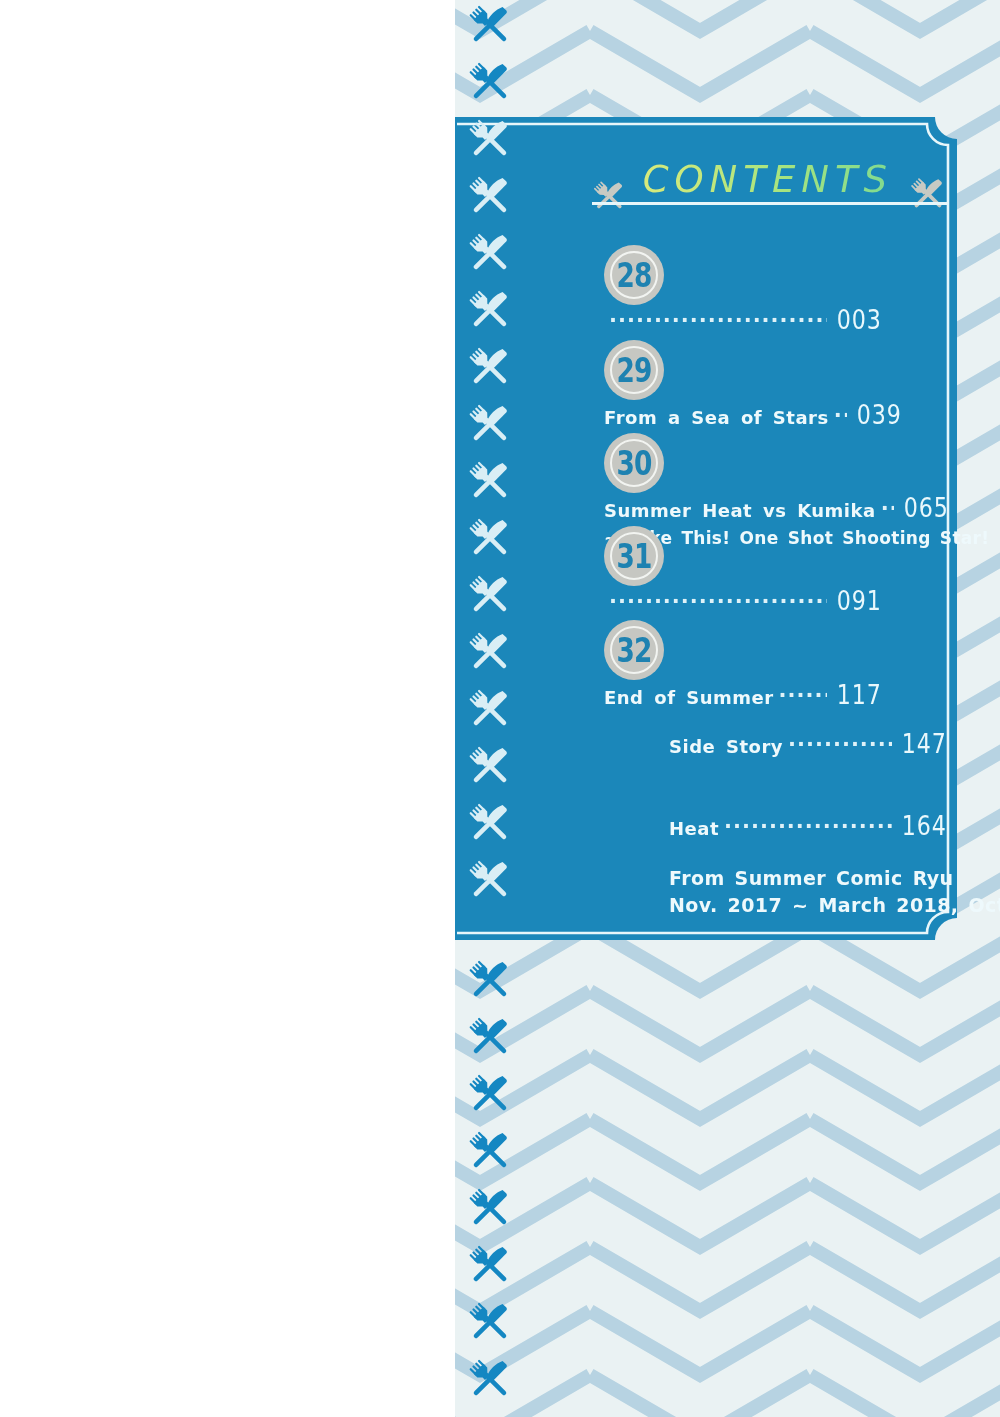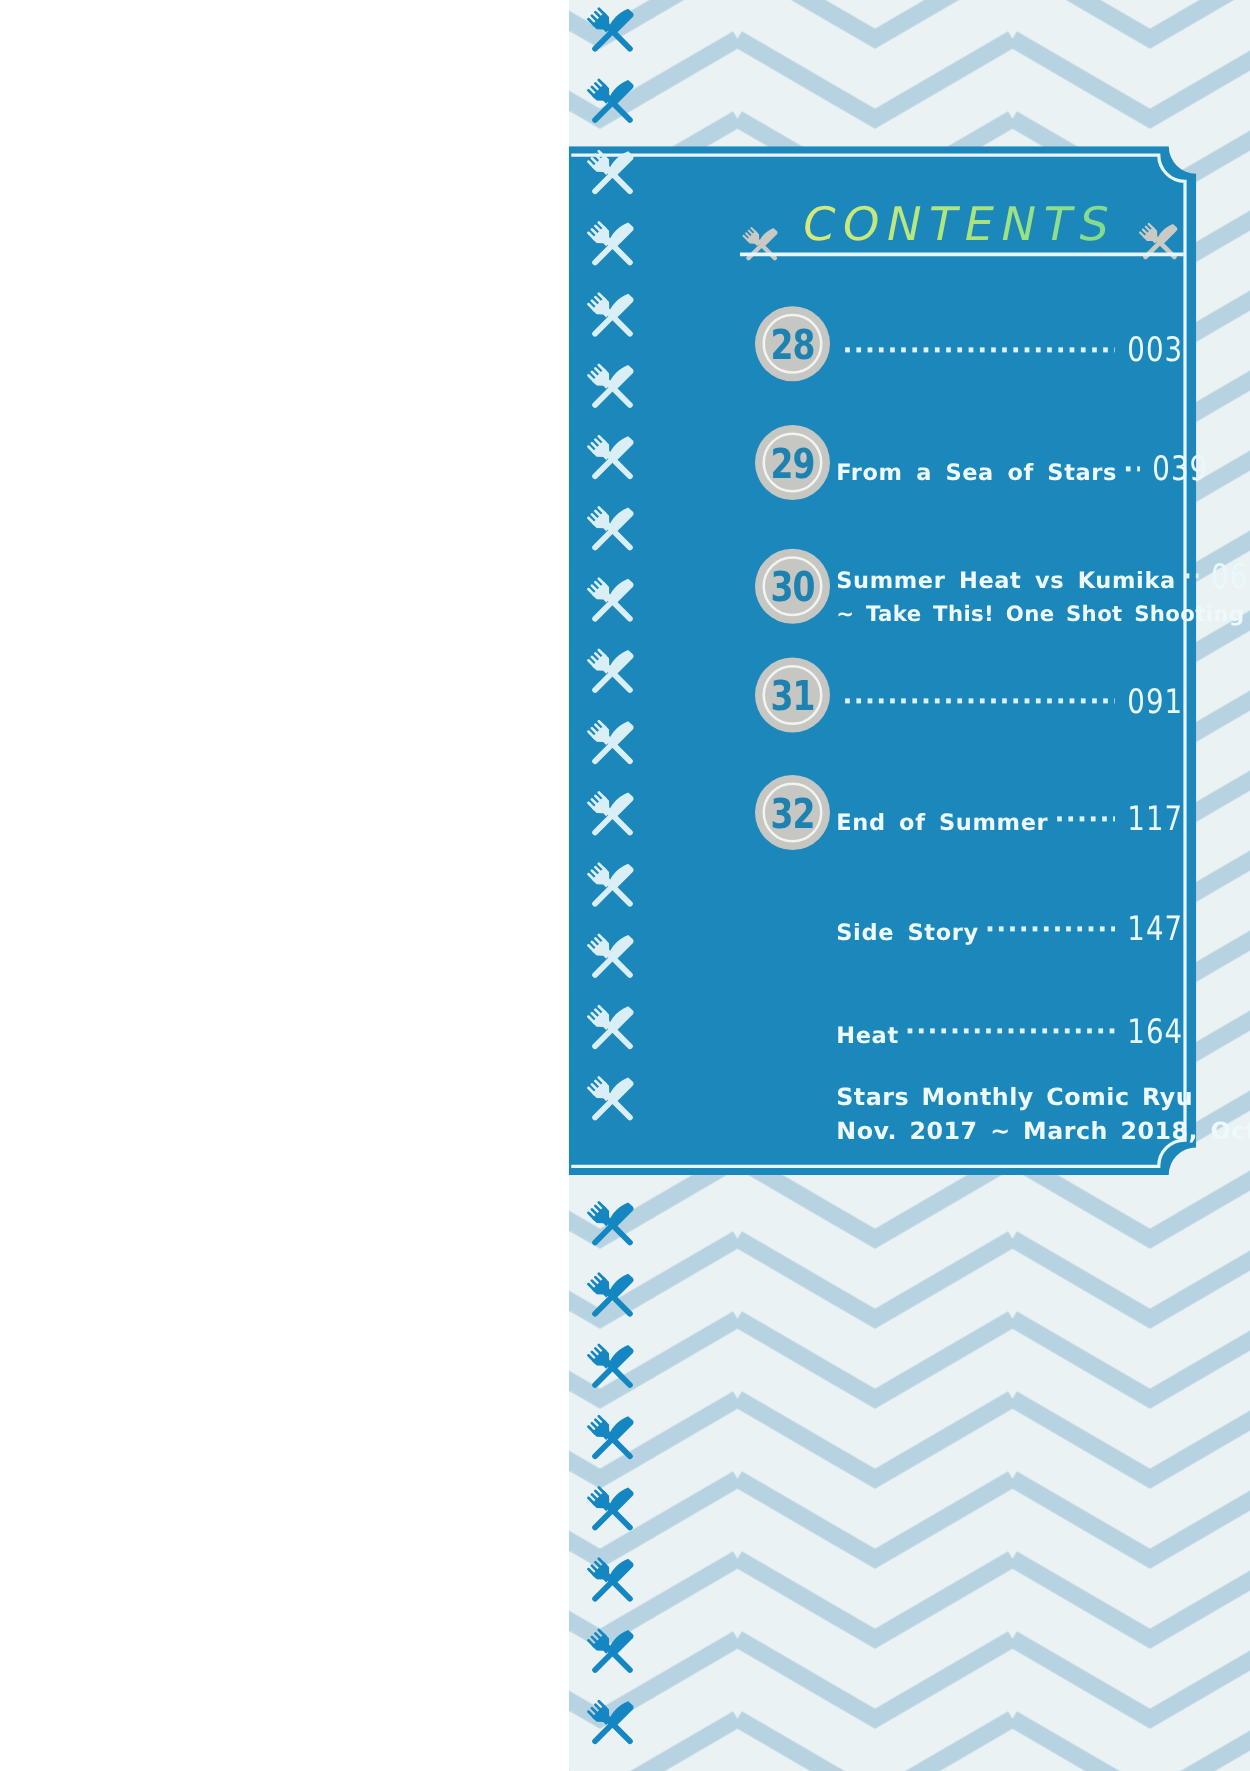--- a/index.html
+++ b/index.html
@@ -29,21 +29,21 @@
     .contents-title{
       background:linear-gradient(90deg,#d8ea7c 0%,#a8e47f 55%,#7fda90 100%);
       -webkit-background-clip:text;-webkit-text-fill-color:transparent;
     }
   }
   .title-icon{width:46px;height:46px;fill:#c8cac3;align-self:flex-end;margin-bottom:-10px;}
   .title-icon.small{width:42px;height:42px;}
   .toc-underline{position:absolute;left:113px;top:85px;width:355px;height:3px;background:#e7f6fa;}
 
   
-  .chapter-row{position:absolute;left:125px;width:343px;display:flex;align-items:center;}
+  .chapter-row{position:absolute;left:125px;width:343px;display:flex;align-items:flex-start;flex-direction:column;}
   .num-circle{
     flex:0 0 auto;width:60px;height:60px;border-radius:50%;
     background:#c6c7c2;margin-top:-14px;margin-right:5px;
     display:flex;align-items:center;justify-content:center;position:relative;
   }
   .circle-ring{position:absolute;left:6px;top:6px;width:48px;height:48px;
     border:2px solid #f2f4f1;border-radius:50%;box-sizing:border-box;}
   .circle-num{
     position:relative;font-size:33px;font-weight:bold;color:#1e82b1;
     display:inline-block;transform:scaleX(0.8);letter-spacing:-1px;
@@ -230,17 +230,17 @@
 
   <div class="side-row" style="top:694px">
     <div class="entry-line1">
       <span class="chapter-title">Heat</span>
       <span class="leader">····································································</span>
       <span class="page-num">164</span>
     </div>
   </div>
 
   <div class="toc-footer">
-    <div class="footer-line">Stars Monthly Comic Ryu</div>
+    <div class="footer-line">From Summer Comic Ryu</div>
     <div class="footer-line">Nov. 2017 ~ March 2018, Oct. 2017.</div>
   </div>
 
 </div>
 
 </body></html>

